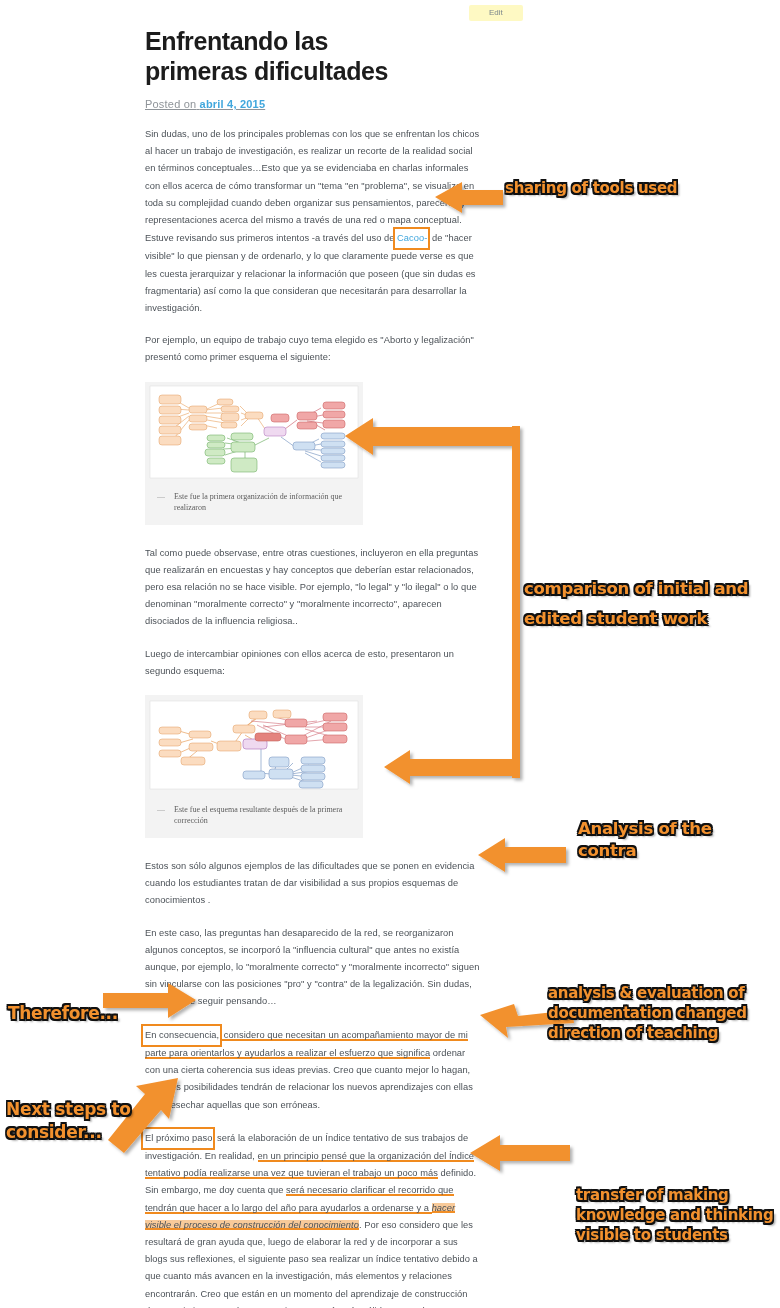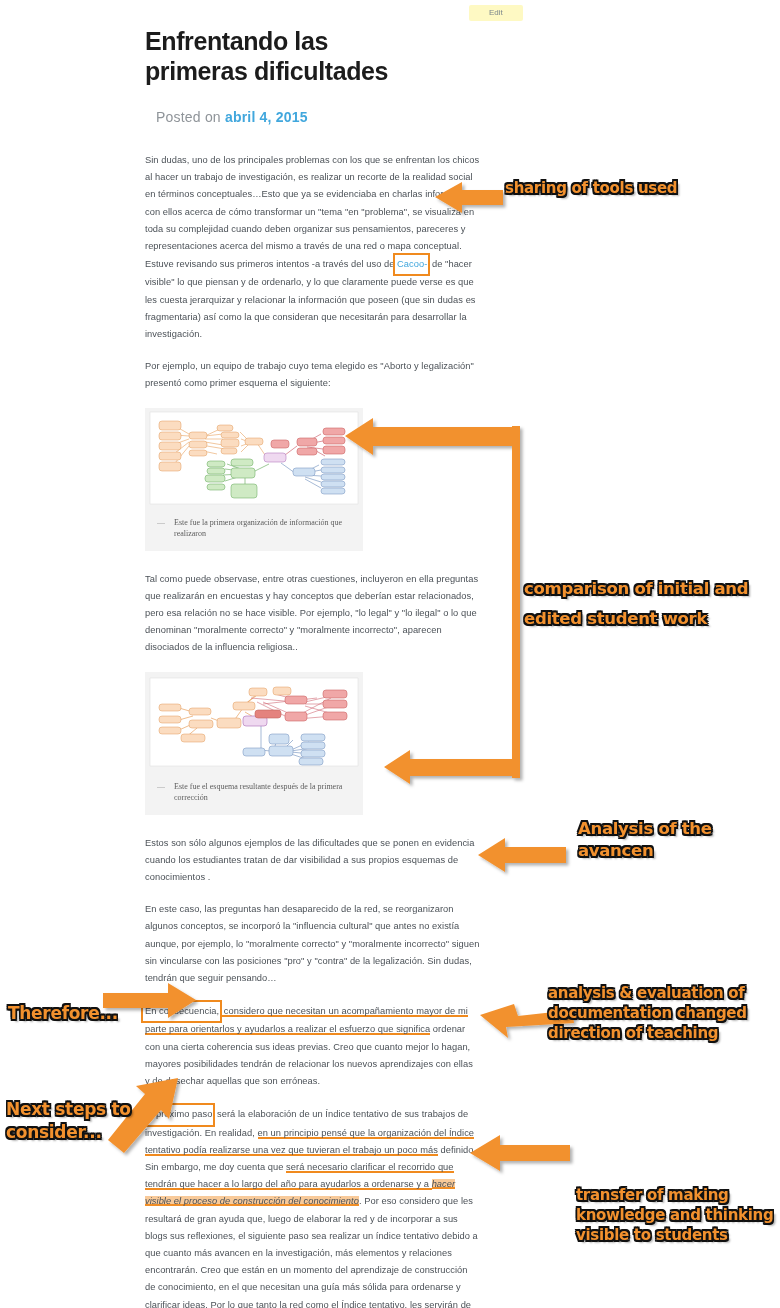--- a/index.html
+++ b/index.html
@@ -25,22 +25,22 @@
     font-family:"Liberation Sans", sans-serif;
     margin-left:24px;
   }
   .post-title{
     margin:0;padding:26px 60px 0 5px;
     font-size:25px;line-height:30px;
     font-weight:bold;color:#1c1c1c;
     letter-spacing:-0.4px;
   }
   .post-meta{
-    margin:11px;padding:12px 0 0 5px;
-    font-size:14px;color:#8f9499;letter-spacing:.2px;
+    margin:0;padding:12px 0 0 5px;
+    font-size:11px;color:#8f9499;letter-spacing:.2px;text-decoration:underline;
   }
   .post-meta a{color:#41a7dd;text-decoration:none;font-weight:bold;}
 
   .body-text{
     padding:0 5px 0 5px;
     font-size:9.3px;line-height:17.2px;color:#4b5157;
     letter-spacing:.05px;
   }
   .body-text p{margin:0 0 15px 0;}
   .body-text p.tight{margin-bottom:0;}
@@ -198,20 +198,21 @@
         </svg>
       </div>
       <figcaption class="caption">
         <span class="dash">—</span>
         <span>Este fue la primera organización de información que realizaron</span>
       </figcaption>
     </figure>
 
     <div class="body-text" style="padding-top:20px;">
       <p>Tal como puede observase, entre otras cuestiones, incluyeron en ella preguntas que realizarán en encuestas y hay conceptos que deberían estar relacionados, pero esa relación no se hace visible. Por ejemplo, "lo legal" y "lo ilegal"  o lo que denominan  "moralmente correcto" y "moralmente incorrecto", aparecen disociados de la influencia religiosa..</p>
+      <p>Luego de intercambiar opiniones con ellos acerca de esto, presentaron un segundo esquema:</p>
     </div>
 
     <figure class="figure">
       <div class="imgbox">
         <svg width="218" height="100" viewBox="0 0 218 100" xmlns="http://www.w3.org/2000/svg">
           <rect x="5" y="6" width="208" height="88" fill="#ffffff" stroke="#e2e2e2" stroke-width="0.6"></rect>
           <g stroke="#e8a15e" stroke-width="0.7" fill="none">
             <path d="M34 36 L48 40 M34 48 L48 44 M34 58 L52 50 M40 66 L52 56 M66 46 L82 52 M88 50 L98 36 M98 34 L112 22 M98 34 L116 20 M100 40 L110 46"></path>
           </g>
           <g stroke="#d06a75" stroke-width="0.6" fill="none">
@@ -301,21 +302,21 @@
         <path d="M108 1140 L145 1094 L136 1086 L178 1078 L169 1119 L161 1110 L124 1153 Z"></path>
 
         <path d="M570 1145 L500 1145 L500 1135 L470 1153 L500 1171 L500 1161 L570 1161 Z"></path>
       </g>
     </svg>
 
     <div class="anno" style="left:505px;top:179px;width:272px;font-size:15px;line-height:19px;">sharing of tools used</div>
 
     <div class="anno" style="left:524px;top:574px;width:230px;font-size:16.5px;line-height:30px;">comparison of initial and edited student work</div>
 
-    <div class="anno" style="left:578px;top:818px;width:190px;font-size:16.5px;line-height:22px;">Analysis of the avancen</div>
+    <div class="anno" style="left:578px;top:818px;width:190px;font-size:16.5px;line-height:22px;">Analysis of the contra</div>
 
     <div class="anno" style="left:8px;top:1002px;width:160px;font-size:17px;line-height:22px;">Therefore...</div>
 
     <div class="anno" style="left:548px;top:983px;width:200px;font-size:15px;line-height:20px;">analysis &amp; evaluation of documentation changed direction of teaching</div>
 
     <div class="anno" style="left:6px;top:1098px;width:160px;font-size:17px;line-height:23px;">Next steps to consider...</div>
 
     <div class="anno" style="left:576px;top:1185px;width:200px;font-size:15px;line-height:20px;">transfer of making knowledge and thinking visible to students</div>
   </div>
 

